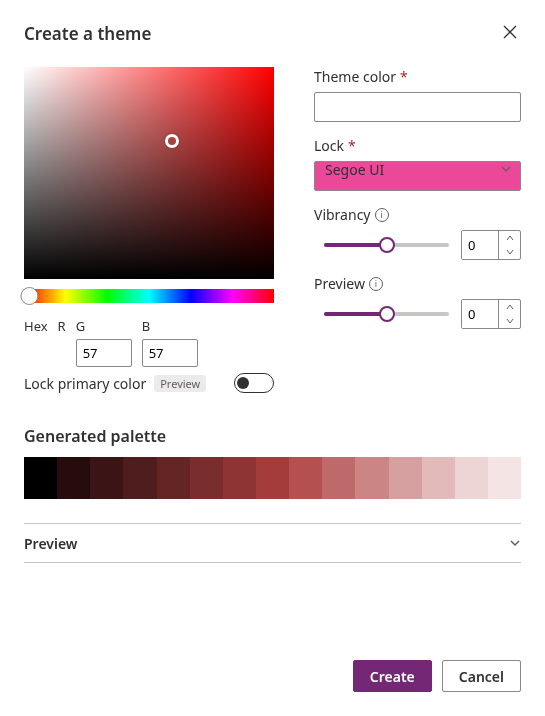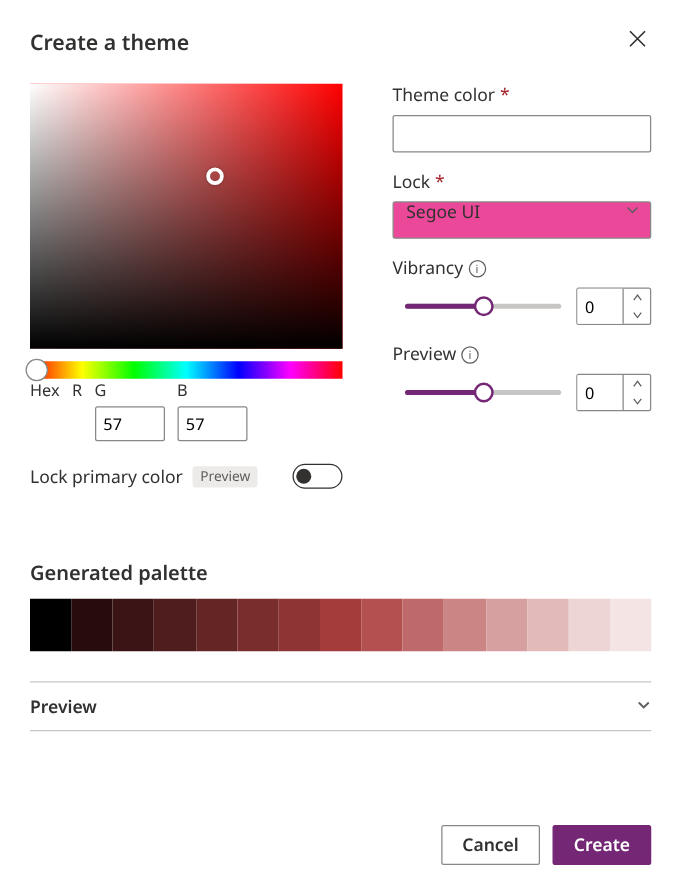--- a/index.html
+++ b/index.html
@@ -25,29 +25,29 @@
     transform:translate(-50%,-50%); box-shadow:0 0 2px rgba(0,0,0,.4);
   }
   .hue-bar {
     margin-top:10px; width:250px; height:14px; position:relative;
     background:linear-gradient(to right,#ff0000,#ffff00,#00ff00,#00ffff,#0000ff,#ff00ff,#ff0000);
   }
   .hue-handle {
     position:absolute; left:0%; top:50%; transform:translate(-20%,-50%);
     width:18px; height:18px; background:#fff; border:1px solid #888; border-radius:50%;
   }
-  .rgb-row { display:flex; gap:10px; }
+  .rgb-row { display:flex; gap:10px; margin-top:14px;}
   .col { display:flex; flex-direction:column; gap:4px;}
   .col label { font-size:13px; color:#323130; }
   .col input {
     width:56px; height:28px; border:1px solid #8a8886; border-radius:2px;
     padding:0 6px; font-size:13px;
   }
   .col.hex input { width:56px;}
-  .lock-row { display:flex; align-items:center; gap:8px; margin-top:18px;}
+  .lock-row { display:flex; align-items:center; gap:8px; margin-top:6px;}
   .badge {
     background:#edebe9; color:#605e5c; font-size:11px; padding:1px 6px; border-radius:3px;
   }
   .switch {
     margin-left:auto; width:40px; height:20px; border:1px solid #323130; border-radius:20px;
     display:flex; align-items:center; padding:0 2px; cursor:pointer; background:#fff;
   }
   .switch .knob { width:12px; height:12px; border-radius:50%; background:#323130;}
   .field { margin-bottom:14px; }
   .field-label { font-size:14px; margin-bottom:6px; display:flex; align-items:center; gap:4px;}
@@ -66,21 +66,21 @@
   .track { position:absolute; top:50%; left:0; right:0; height:4px; background:#c8c6c4; transform:translateY(-50%); border-radius:2px;}
   .track-fill { position:absolute; top:50%; left:0; height:4px; background:#742774; transform:translateY(-50%); border-radius:2px;}
   .thumb { position:absolute; top:50%; width:16px; height:16px; background:#fff; border:2px solid #742774; border-radius:50%; transform:translate(-50%,-50%);}
   .spin {
     width:60px; height:30px; border:1px solid #8a8886; border-radius:2px; display:flex;
   }
   .spin input { width:36px; border:none; padding:0 6px; outline:none; font-size:13px;}
   .spin .arrows { width:22px; border-left:1px solid #8a8886; display:flex; flex-direction:column;}
   .spin .arrows div { flex:1; display:flex; align-items:center; justify-content:center; cursor:pointer;}
   .spin .arrows svg { width:8px; height:6px; stroke:#605e5c; fill:none;}
-  .section-title { font-size:16px; font-weight:600; margin-top:56px; margin-bottom:10px;}
+  .section-title { font-size:16px; font-weight:600; margin-top:32px; margin-bottom:10px;}
   .palette { display:flex; width:100%; height:42px; }
   .palette div{ flex:1; }
   .preview-row {
     margin-top:24px; border-top:1px solid #c8c6c4; border-bottom:1px solid #c8c6c4;
     height:40px; display:flex; align-items:center; justify-content:space-between; cursor:pointer;
     font-weight:600;
   }
   .footer {
     position:absolute; right:24px; bottom:24px; display:flex; gap:10px;
   }
@@ -242,16 +242,16 @@
     </div>
 
   <div class="preview-row">
     <span>Preview</span>
     <span class="chev"><svg viewBox="0 0 12 12">
           <path d="M2 4 L6 8 L10 4" stroke-width="1.5"></path>
         </svg></span>
   </div>
 
   <div class="footer">
+    <button class="btn btn-primary">Create</button>
     <button class="btn btn-default">Cancel</button>
-    <button class="btn btn-primary">Create</button>
   </div>
 </div>
 
 </body></html>

